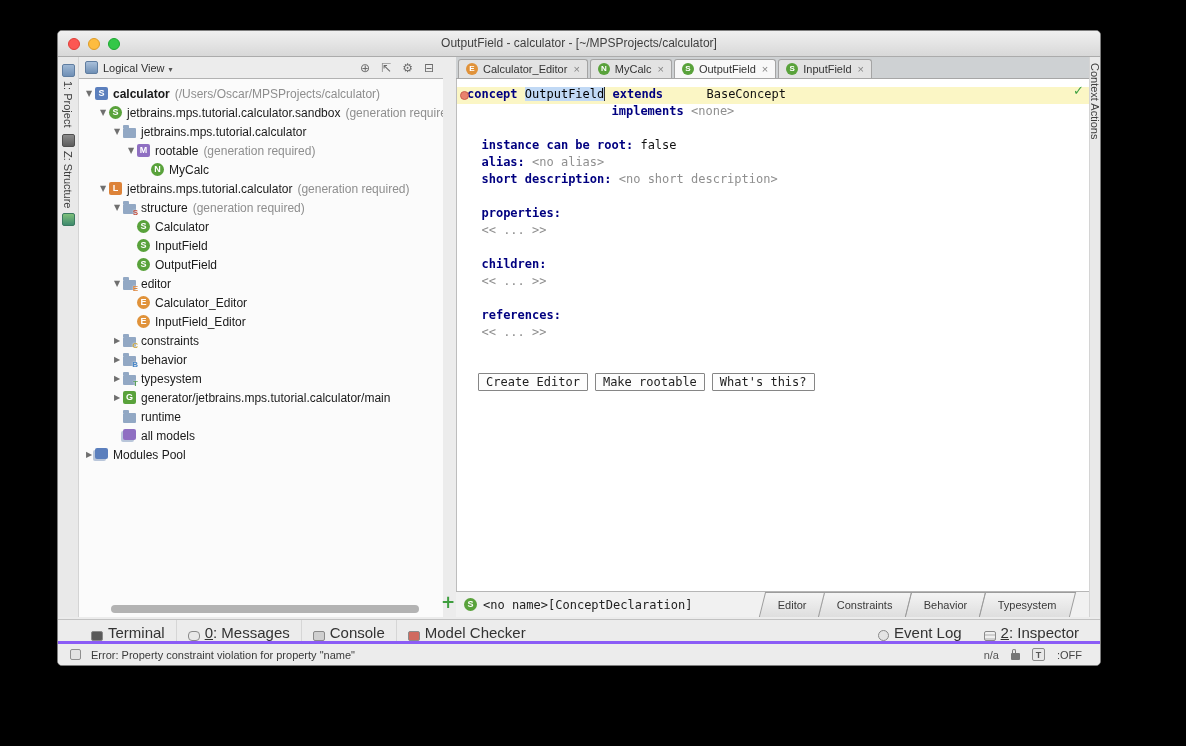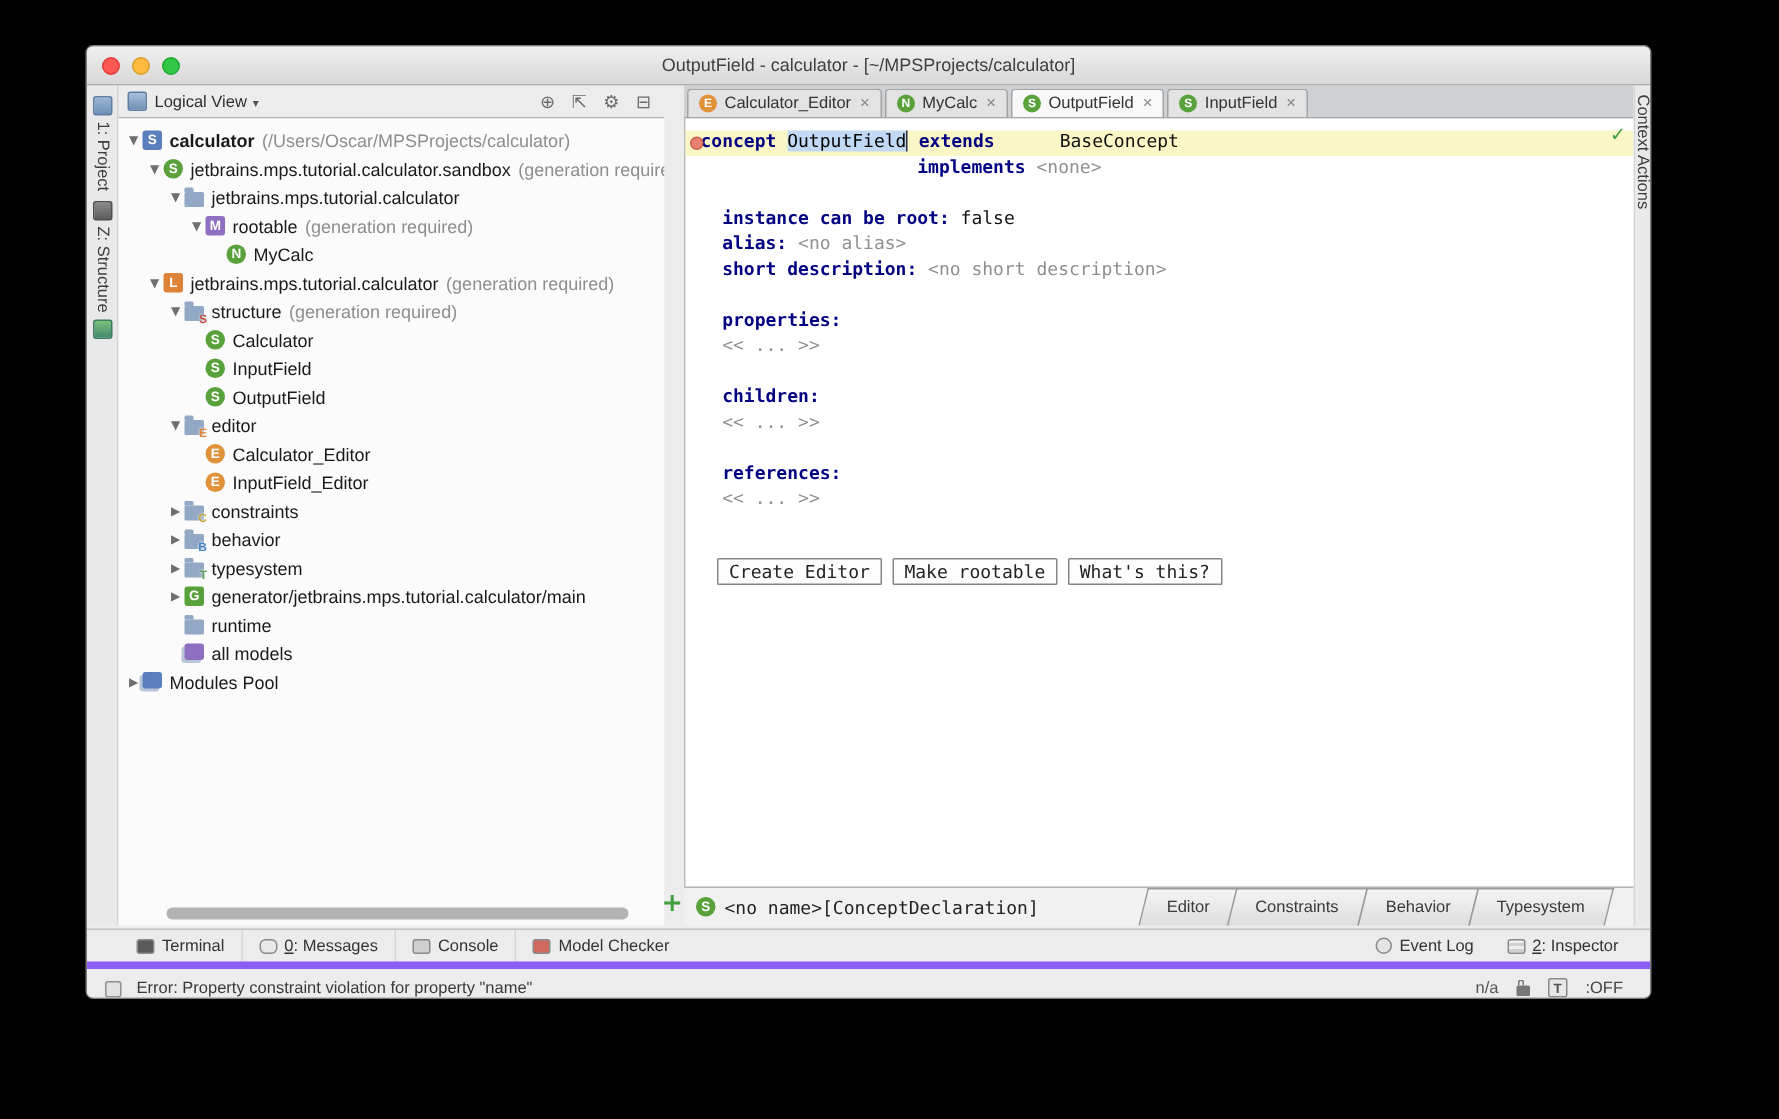--- a/index.html
+++ b/index.html
@@ -79,33 +79,33 @@
   .nb-label{font:12px "DejaVu Sans Mono",monospace;color:#222;}
   .nb-tabs{margin-left:auto;display:flex;height:100%;margin-right:16px;}
   .nb-tab{border:1px solid #9c9c9c;border-bottom:none;background:linear-gradient(#f4f4f4,#dedede);padding:0 15px;font-size:11px;color:#3a3a3a;line-height:25px;margin-left:-1px;transform:skewX(-14deg);cursor:pointer;}
   .nb-tab>span{display:inline-block;transform:skewX(14deg);}
 
   
   .bottom-toolbar{position:absolute;left:0;right:0;top:588px;height:22px;background:#ececec;border-top:1px solid #c2c2c2;box-sizing:border-box;display:flex;align-items:center;}
   .tb-group{display:flex;align-items:center;height:100%;}
   .tb-group.left{padding-left:22px;}
   .tb-group.right{margin-left:auto;padding-right:10px;}
-  .tb-item{display:flex;align-items:center;gap:5px;font-size:11px;color:#333;padding:0 11px;height:100%;cursor:pointer;}
+  .tb-item{display:flex;align-items:flex-end;gap:5px;font-size:15px;color:#333;padding:0 11px;height:100%;cursor:pointer;}
   .tb-group.left .tb-item + .tb-item{border-left:1px solid #d6d6d6;}
   .tbi{display:inline-block;width:12px;height:10px;border:1px solid #8a8a8a;background:#d8d8d8;border-radius:2px;box-sizing:border-box;}
   .tbi.dark{background:#5a5a5a;}
   .tbi.balloon{border-radius:4px;background:#e8e8e8;}
   .tbi.plain{background:#cfcfcf;}
   .tbi.red{background:#d06a5f;}
   .tbi.circle{width:11px;height:11px;border-radius:50%;background:#e4e4e4;}
   .tbi.grid{background:repeating-linear-gradient(0deg,#cfcfcf 0 2px,#efefef 2px 4px);}
   .u{text-decoration:underline;}
 
   
-  .statusbar{position:absolute;left:0;right:0;top:610px;bottom:0;background:#ececec;border-top:5px solid #8b5cf6;box-sizing:border-box;display:flex;align-items:flex-end;padding:0 10px;}
+  .statusbar{position:absolute;left:0;right:0;top:610px;bottom:0;background:#ececec;border-top:3px solid #8b5cf6;box-sizing:border-box;display:flex;align-items:center;padding:0 10px;}
   .sb-icon{width:11px;height:11px;border:1px solid #8f8f8f;border-radius:2px;background:#e2e2e2;margin:0 10px 0 2px;flex:0 0 11px;box-sizing:border-box;}
   .sb-msg{font-size:11px;color:#3a3a3a;}
   .sb-right{margin-left:auto;display:flex;align-items:center;gap:12px;margin-right:8px;}
   .sb-na{font-size:11px;color:#555;}
   .sb-lock{position:relative;width:9px;height:7px;background:#777;border-radius:1px;display:inline-block;margin-top:3px;}
   .sb-lock::before{content:"";position:absolute;left:1px;top:-4px;width:4px;height:4px;border:1.5px solid #777;border-bottom:none;border-radius:3px 3px 0 0;box-sizing:border-box;}
   .sb-t{display:inline-block;width:13px;height:13px;border:1px solid #8a8a8a;border-radius:2px;font:bold 9px/12px "Liberation Sans",sans-serif;color:#555;text-align:center;background:#e8e8e8;box-sizing:border-box;}
   .sb-off{font-size:11px;color:#444;}
 </style>
 </head>

